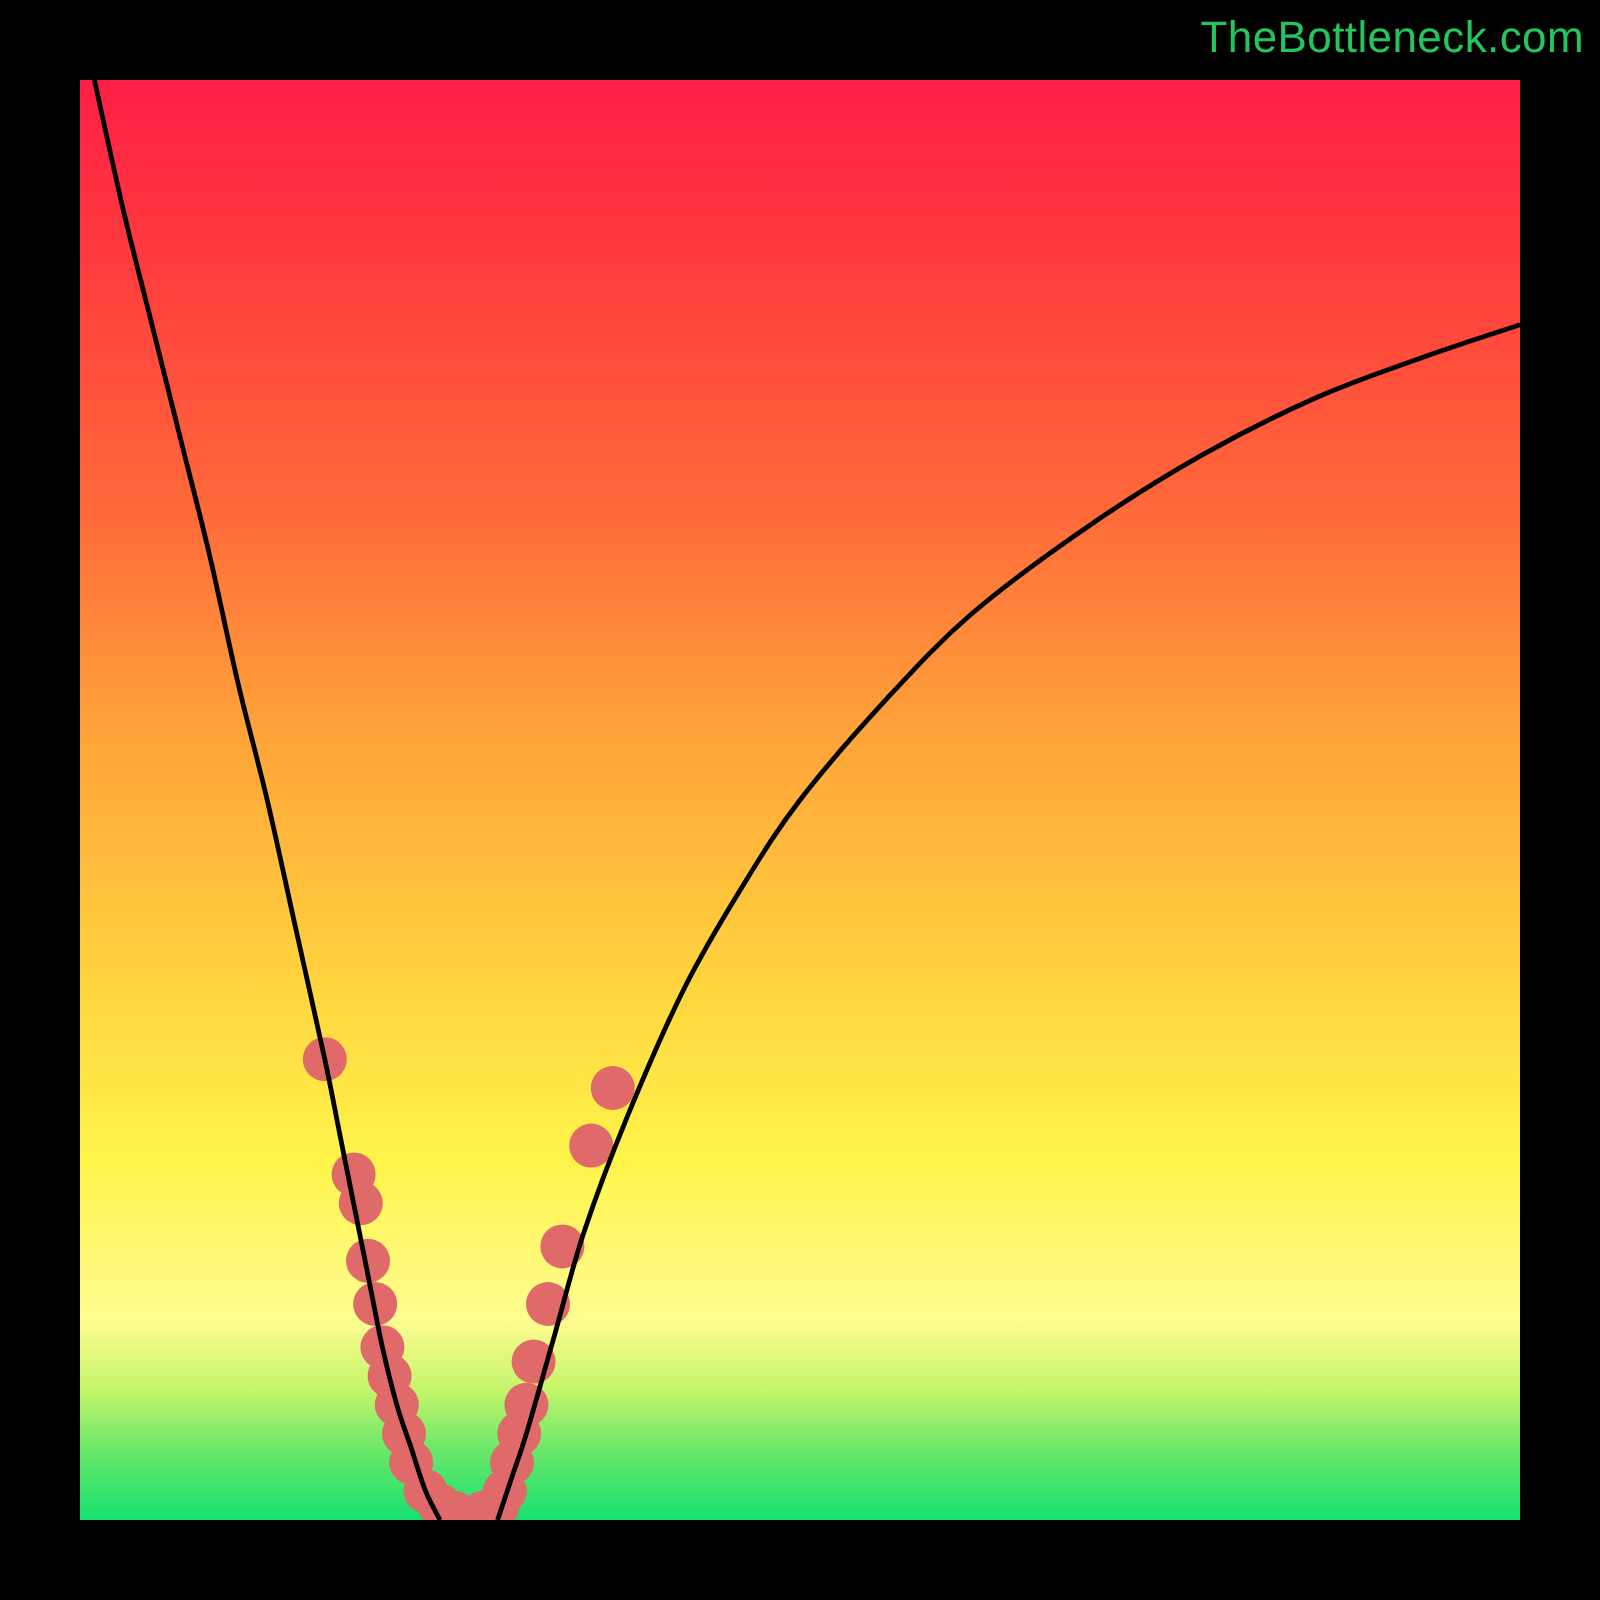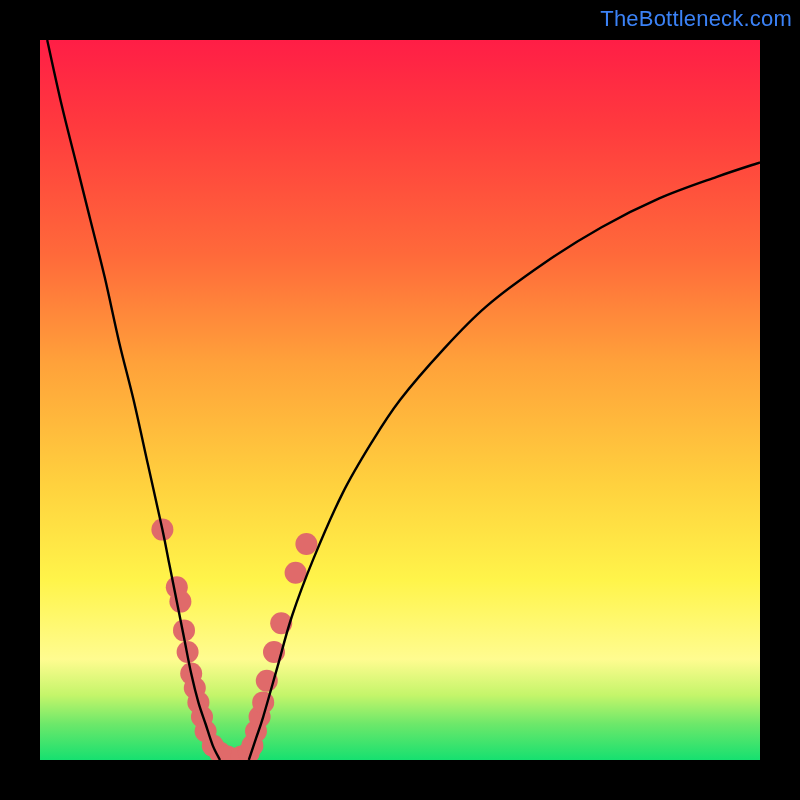--- a/index.html
+++ b/index.html
@@ -41,21 +41,21 @@
   .plot svg {
     position: absolute;
     left: 0; top: 0;
     width: 720px;
     height: 720px;
   }
   .attribution {
     position: absolute;
     top: 6px;
     right: 8px;
-    color: #3b82f6;
+    color: #22c55e;
     font-size: 22px;
     letter-spacing: 0.2px;
     user-select: none;
   }
 </style>
 </head>
 <body>
 
 <div class="frame">
   <div class="attribution">TheBottleneck.com</div>

